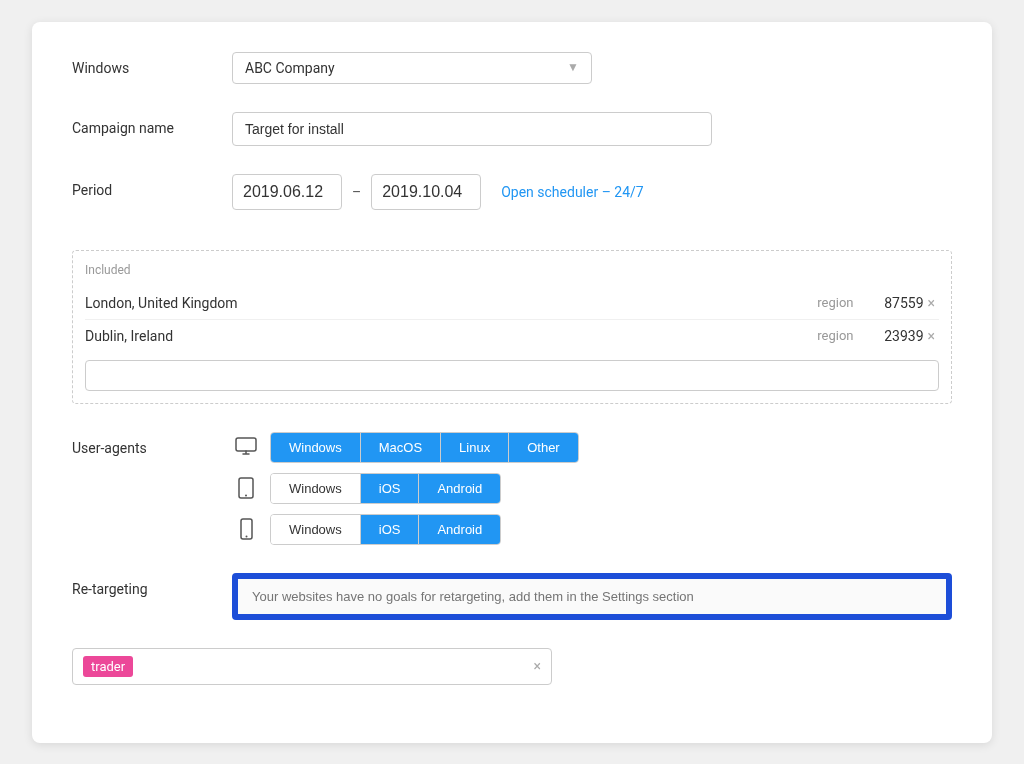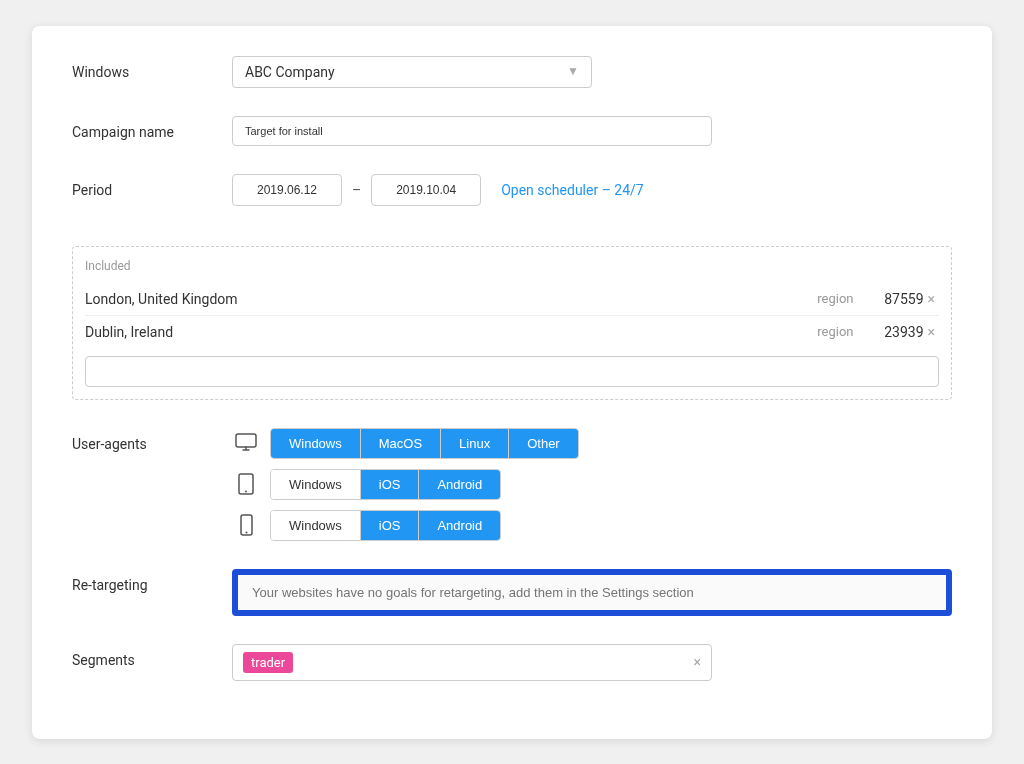--- a/index.html
+++ b/index.html
@@ -53,40 +53,39 @@
     .select-box .chevron {
       color: #aaa;
       font-size: 12px;
       margin-left: 8px;
     }
     
     .text-input {
       border: 1px solid #ccc;
       border-radius: 4px;
       padding: 8px 12px;
-      font-size: 11px;
+      font-size: 14px;
       color: #333;
       width: 480px;
       outline: none;
     }
     
     .period-group {
       display: flex;
       align-items: center;
       gap: 10px;
     }
     .date-input {
       border: 1px solid #ccc;
       border-radius: 4px;
       padding: 8px 10px;
-      font-size: 12px;
+      font-size: 16px;
       color: #333;
       width: 110px;
       outline: none;
-      text-align: center;
     }
     .period-dash {
       color: #555;
       font-size: 14px;
     }
     .scheduler-link {
       color: #2196F3;
       font-size: 14px;
       text-decoration: none;
       margin-left: 10px;
@@ -355,21 +354,20 @@
   </div>
 
   <div class="form-row">
     <div class="form-label">Re-targeting</div>
     <div class="form-control">
       <input type="text" class="retargeting-input" placeholder="Your websites have no goals for retargeting, add them in the Settings section" style="">
     </div>
   </div>
 
   <div class="form-row">
-    <div class="form-label">Segments</div>
     <div class="form-control">
       <div class="segments-box">
         <div class="segment-tag">
           <span>trader</span>
         </div>
         <span class="segments-clear">×</span>
       </div>
     </div>
   </div>
 

